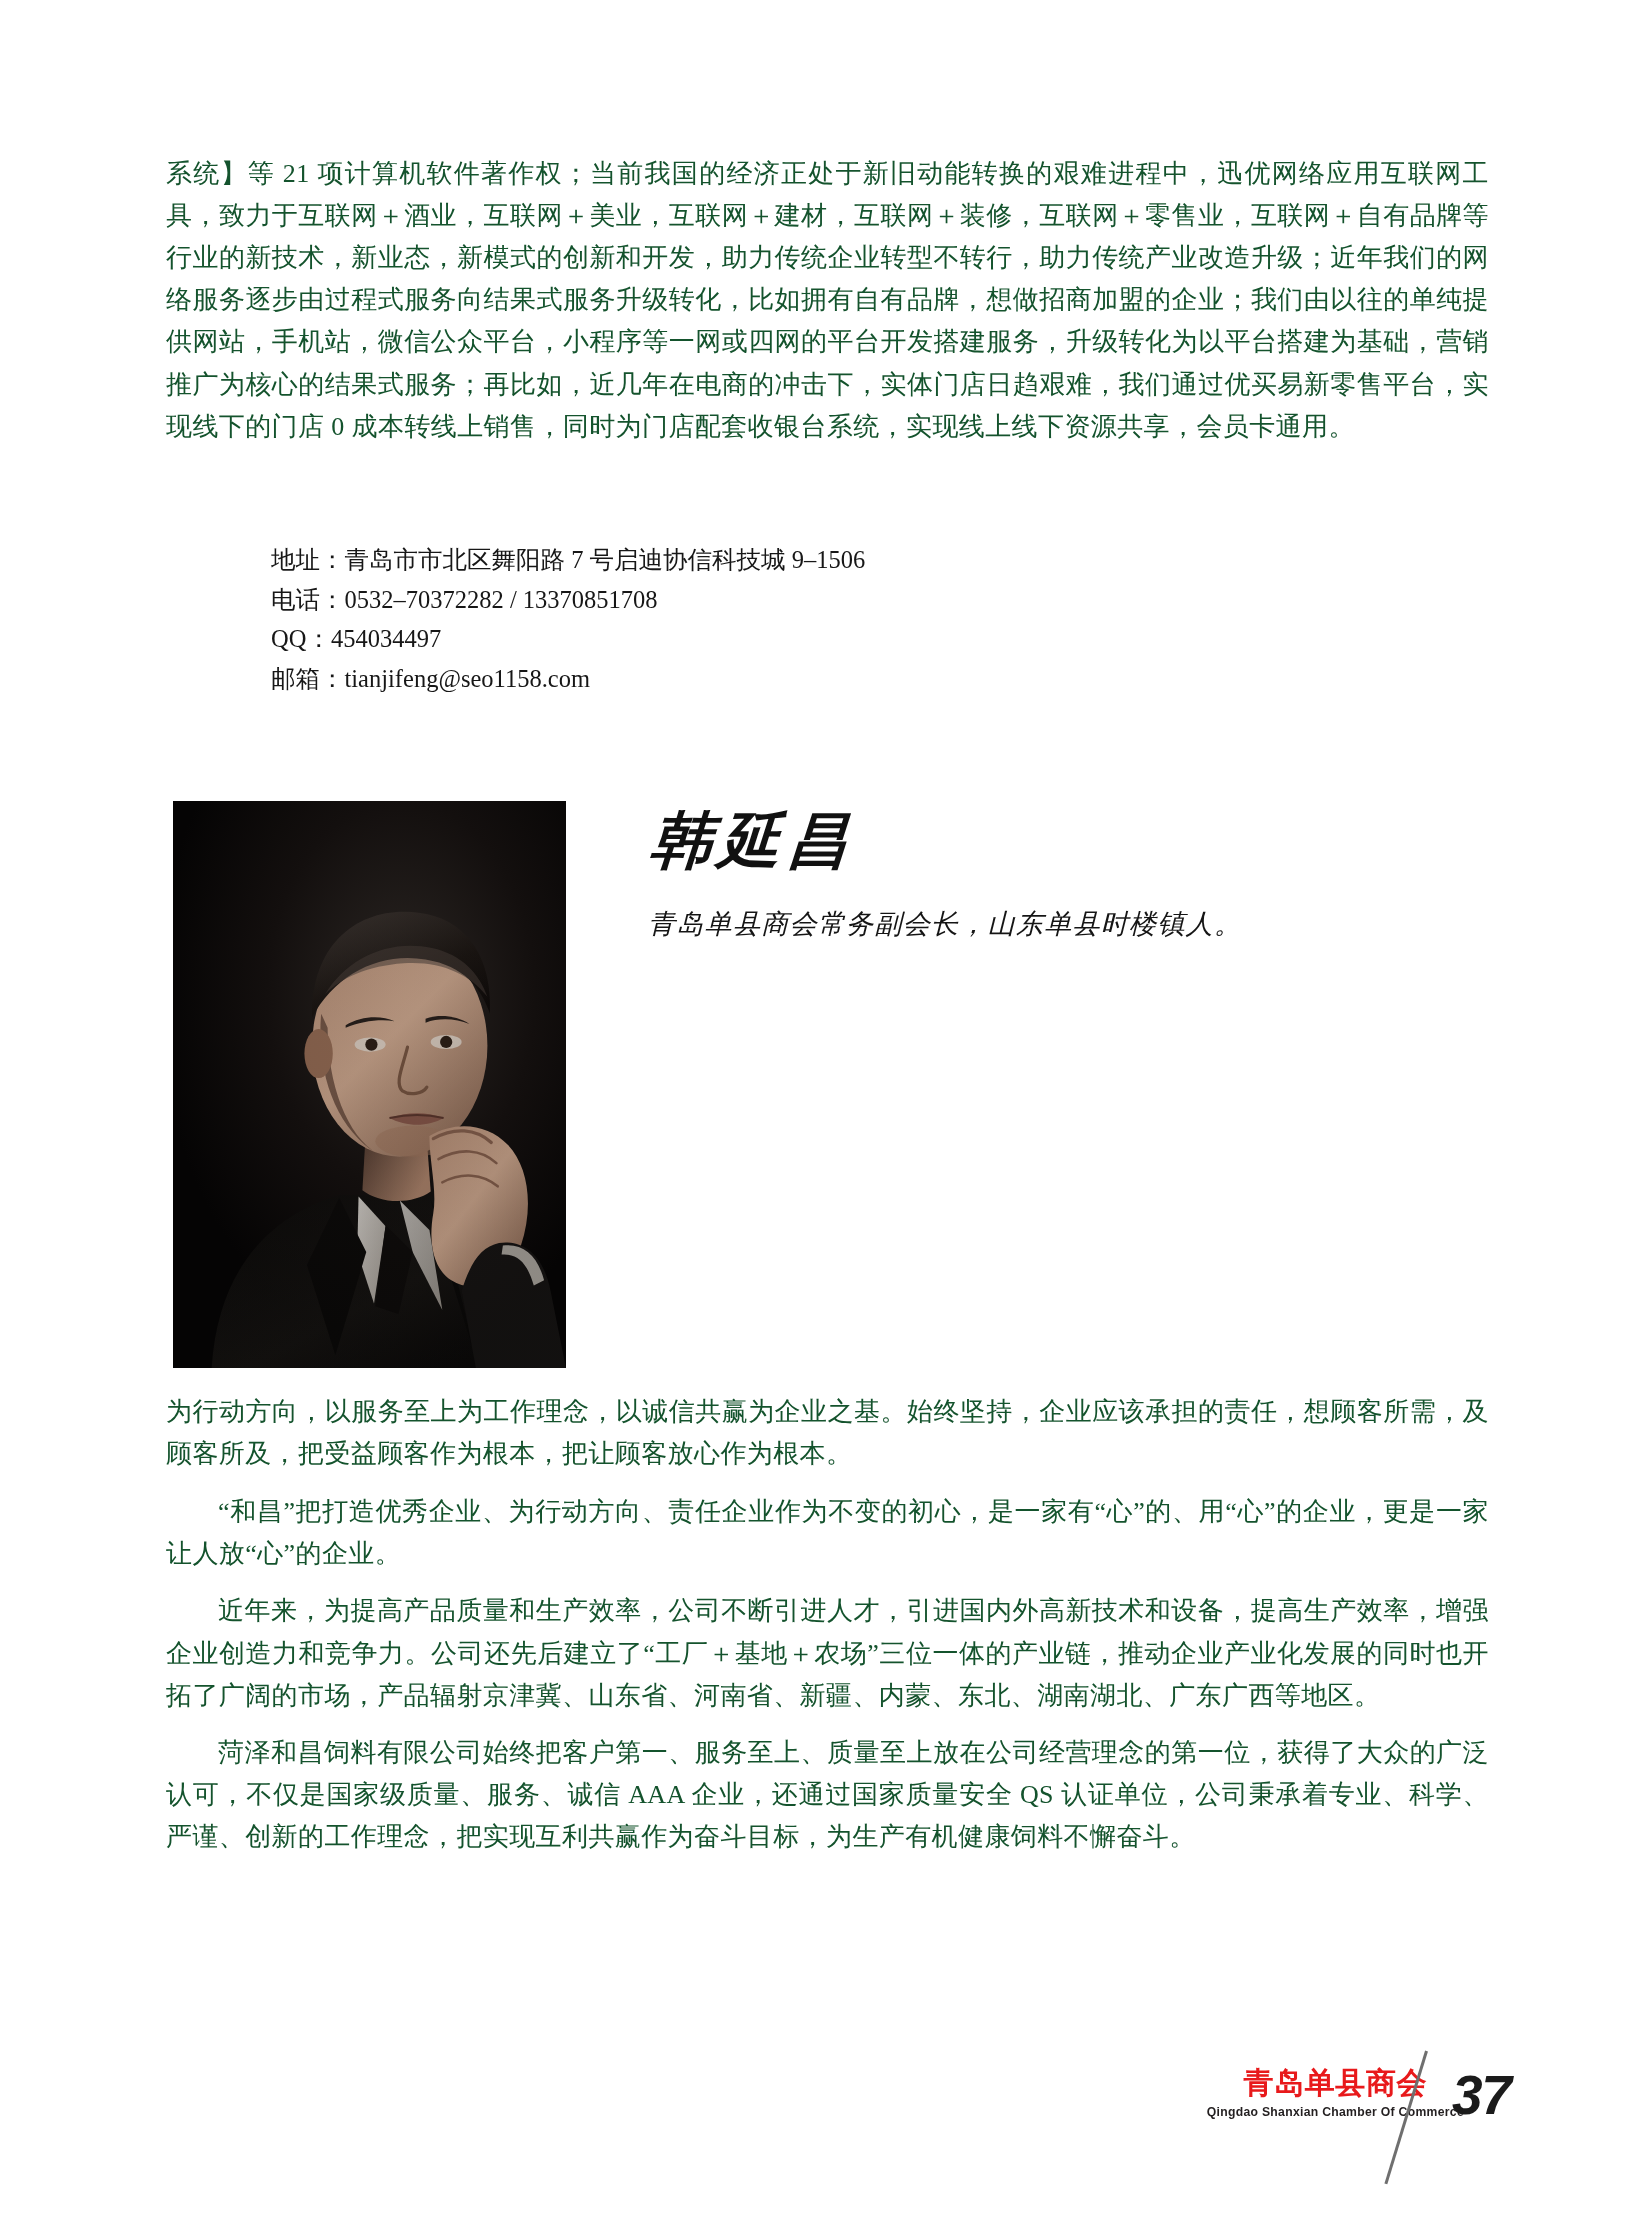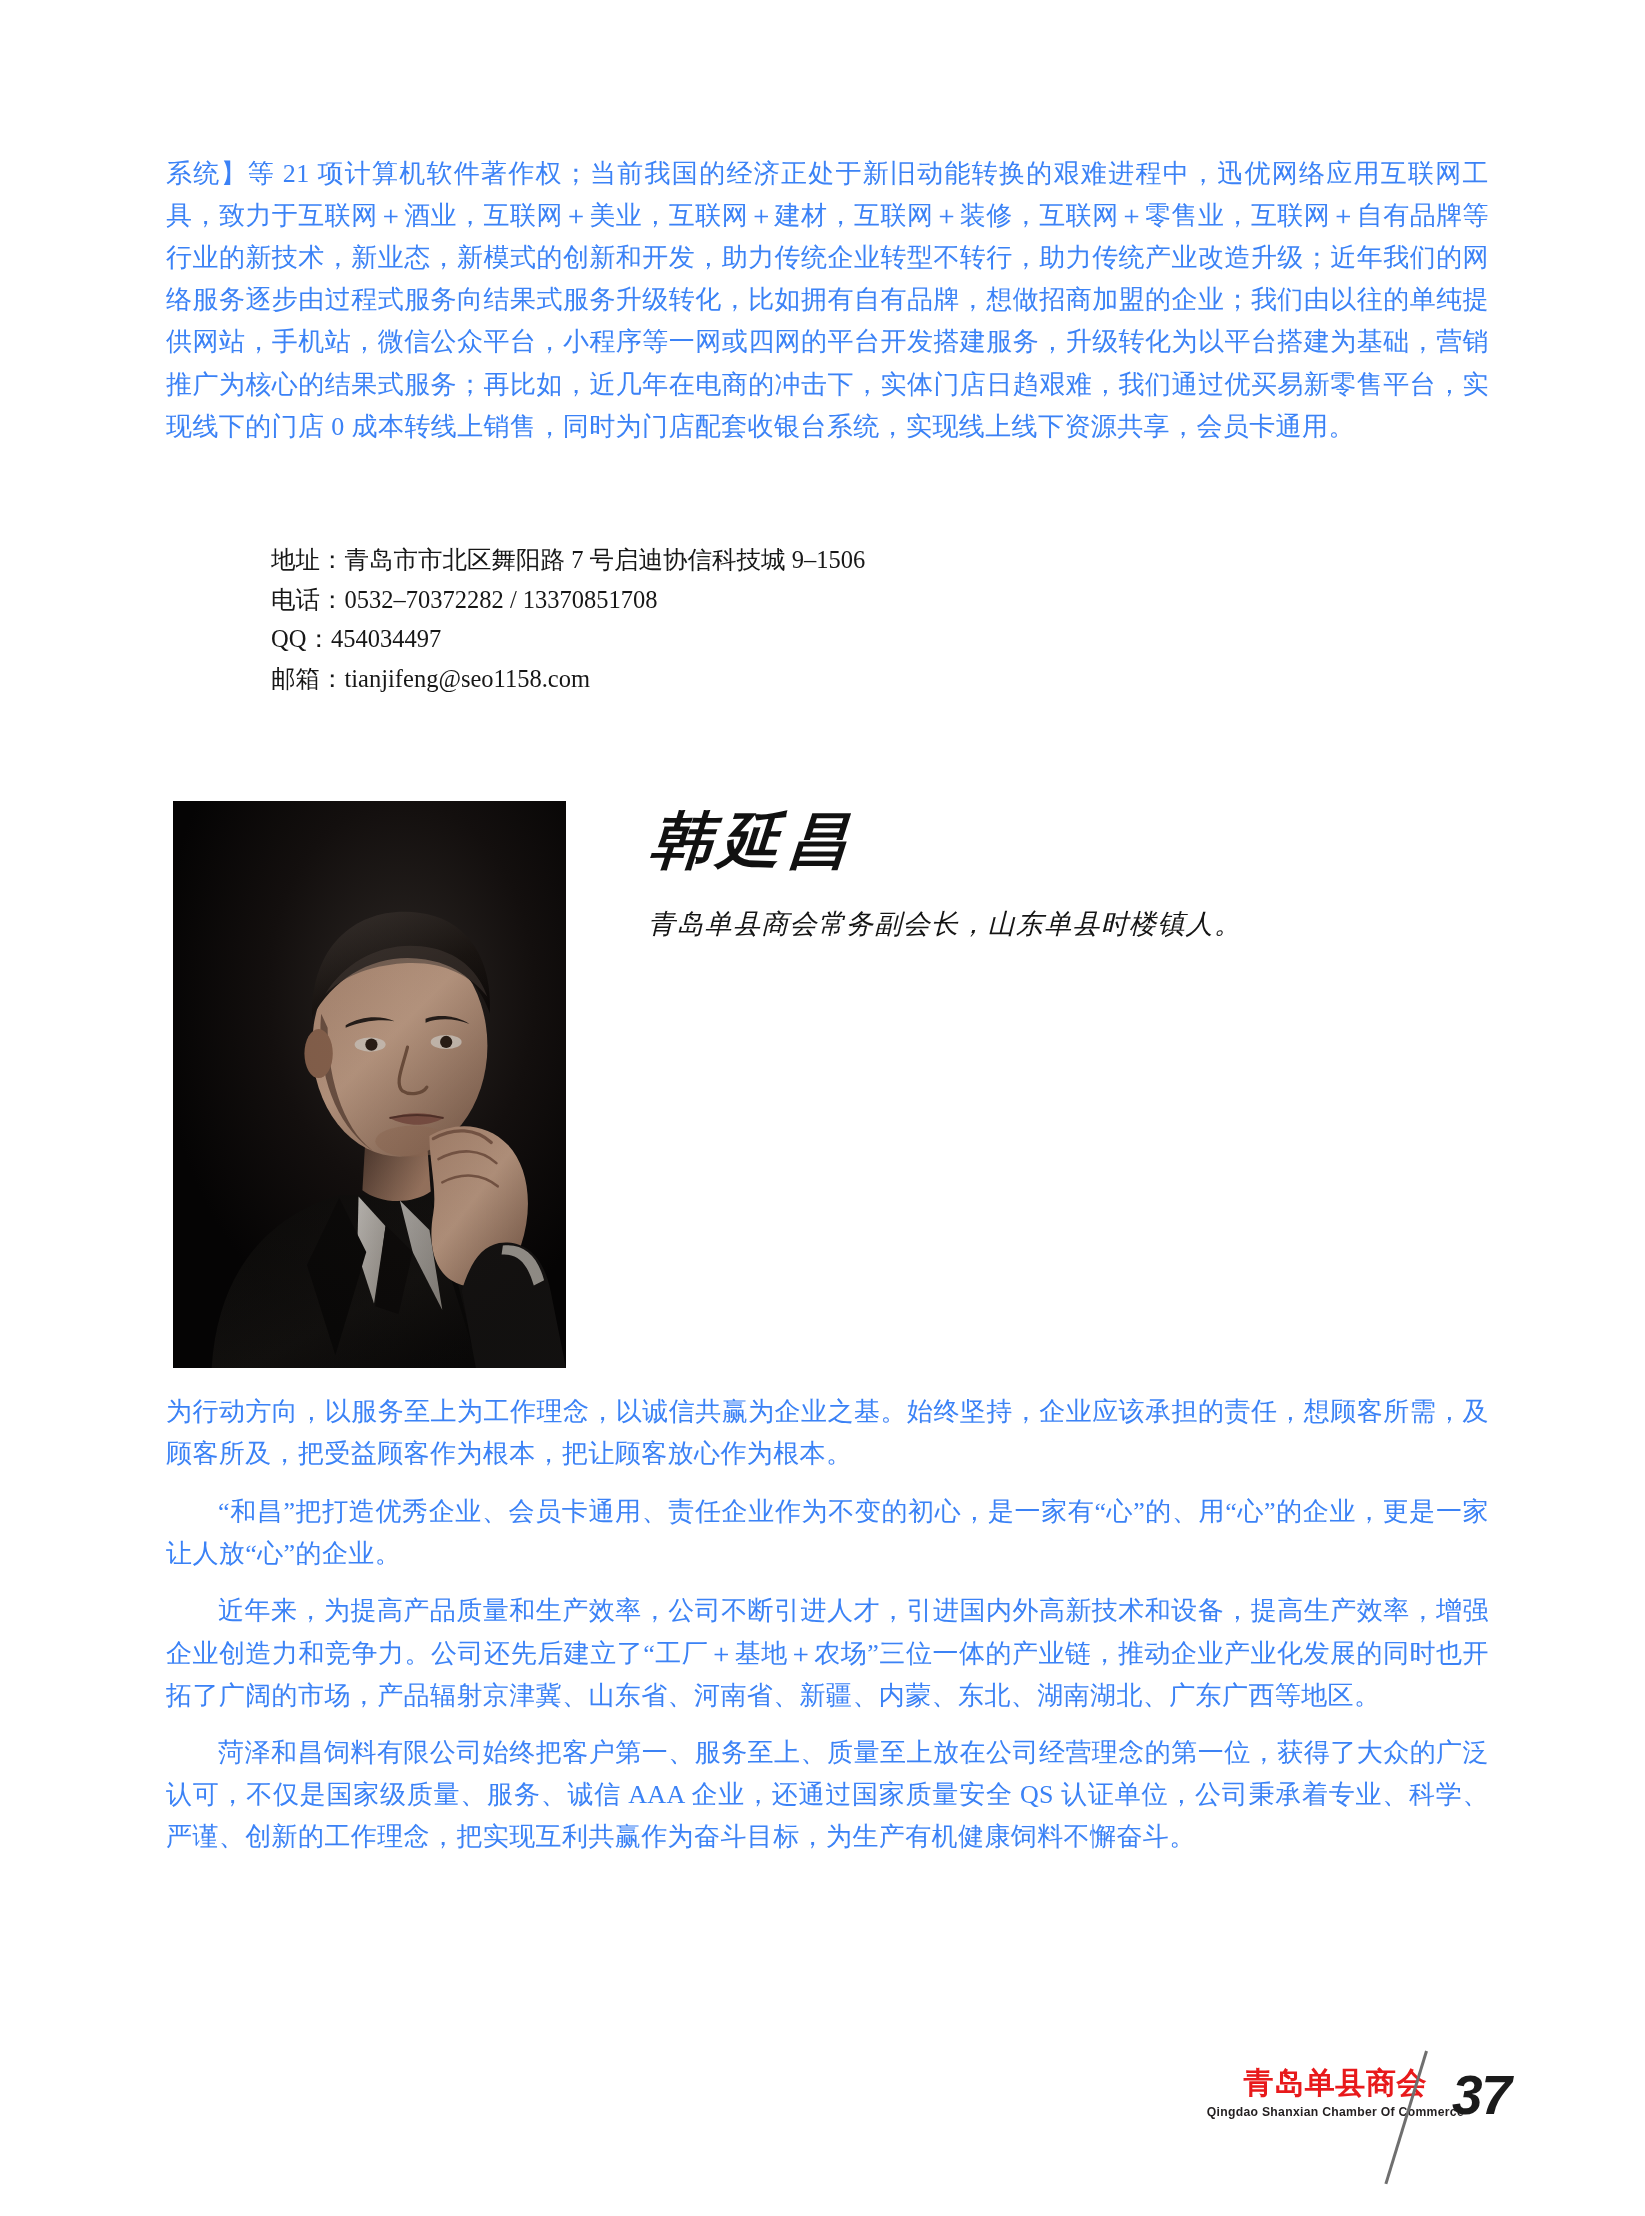--- a/index.html
+++ b/index.html
@@ -26,21 +26,21 @@
     left: 166px;
     top: 153px;
     width: 1323px;
   }
   .body-text {
     font-size: 26px;
     line-height: 1.62;
     text-align: justify;
     text-justify: inter-character;
     letter-spacing: 0.4px;
-    color: #3b82f6;
+    color: #14532d;
   }
 
   
   .contact-block {
     position: absolute;
     left: 237px;
     top: 540px;
     width: 903px;
   }
   .contact-line {
@@ -279,21 +279,21 @@
   </div>
 
   <div class="profile-head">
     <div class="person-name">韩延昌</div>
     <div class="profile-role">青岛单县商会常务副会长，山东单县时楼镇人。</div>
   </div>
 
 
   <div class="full-col">
     <p class="body-text noindent">为行动方向，以服务至上为工作理念，以诚信共赢为企业之基。始终坚持，企业应该承担的责任，想顾客所需，及顾客所及，把受益顾客作为根本，把让顾客放心作为根本。</p>
-    <p class="body-text indent">“和昌”把打造优秀企业、会员卡通用、责任企业作为不变的初心，是一家有“心”的、用“心”的企业，更是一家让人放“心”的企业。</p>
+    <p class="body-text indent">“和昌”把打造优秀企业、为行动方向、责任企业作为不变的初心，是一家有“心”的、用“心”的企业，更是一家让人放“心”的企业。</p>
     <p class="body-text indent">近年来，为提高产品质量和生产效率，公司不断引进人才，引进国内外高新技术和设备，提高生产效率，增强企业创造力和竞争力。公司还先后建立了“工厂＋基地＋农场”三位一体的产业链，推动企业产业化发展的同时也开拓了广阔的市场，产品辐射京津冀、山东省、河南省、新疆、内蒙、东北、湖南湖北、广东广西等地区。</p>
     <p class="body-text indent">菏泽和昌饲料有限公司始终把客户第一、服务至上、质量至上放在公司经营理念的第一位，获得了大众的广泛认可，不仅是国家级质量、服务、诚信 AAA 企业，还通过国家质量安全 QS 认证单位，公司秉承着专业、科学、严谨、创新的工作理念，把实现互利共赢作为奋斗目标，为生产有机健康饲料不懈奋斗。</p>
   </div>
 
   <div class="footer">
     <div class="logo-wrap">
       <div class="logo-cn">青岛单县商会</div>
       <div class="logo-en">Qingdao Shanxian Chamber Of Commerce</div>
     </div>
     <div class="footer-slash"></div>

